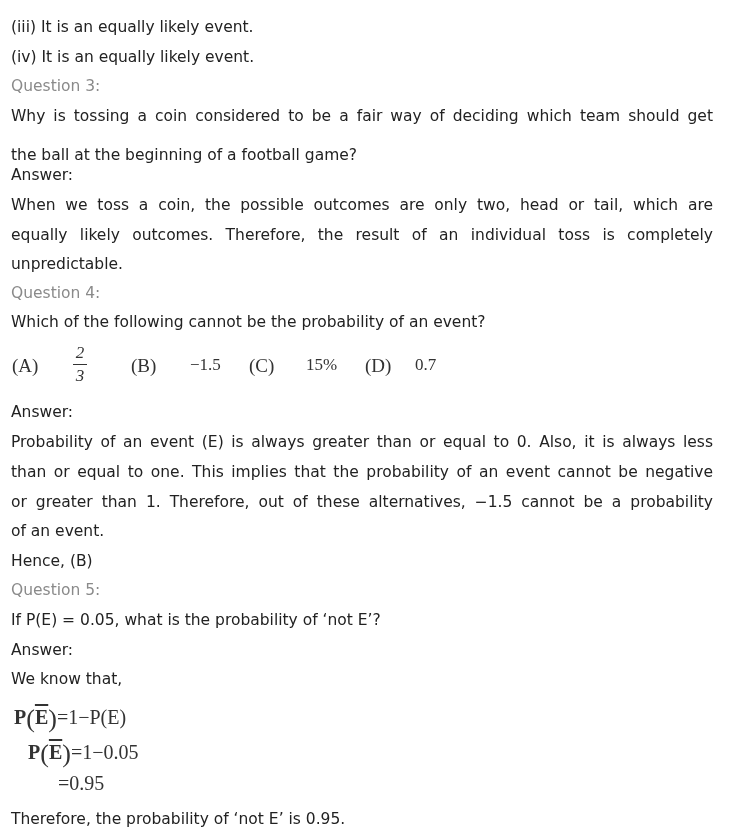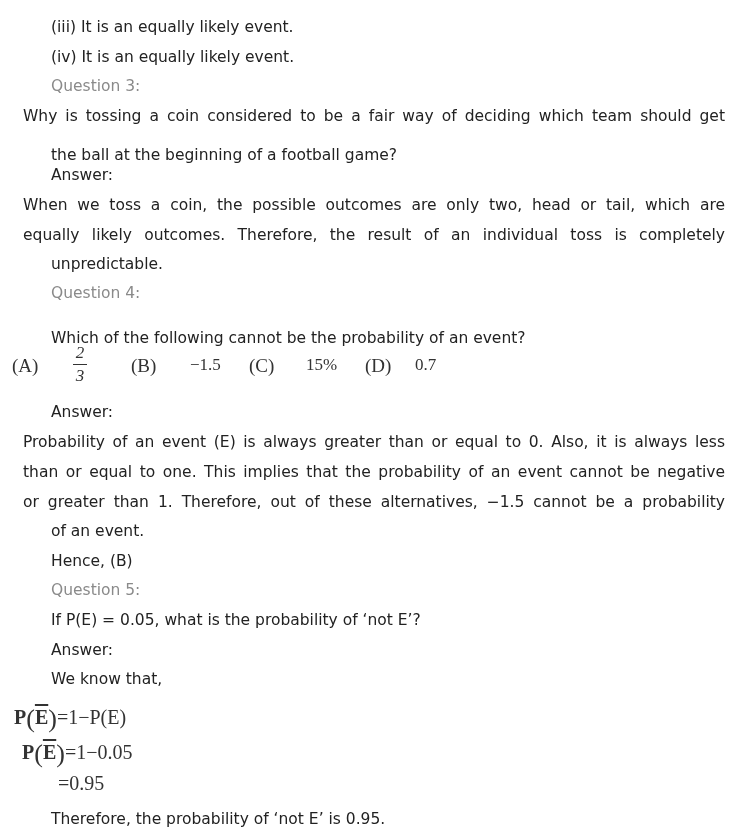--- a/index.html
+++ b/index.html
@@ -1,19 +1,19 @@
 <!DOCTYPE html>
 <html><head>
 <meta charset="utf-8">
 <style>
   html, body { margin: 0; padding: 0; background: #ffffff; }
   body { width: 731px; height: 837px; overflow: hidden; position: relative;
          font-family: "DejaVu Sans", sans-serif; color: #222; font-size: 15.5px; }
-  .line { position: absolute; left: 11px; white-space: nowrap; line-height: 20px; margin-left: 40px; }
-  .just { position: absolute; left: 11px; width: 702px; text-align: justify; text-align-last: justify; white-space: nowrap; line-height: 20px; margin-left: 12px; }
+  .line { position: absolute; left: 11px; white-space: nowrap; line-height: 20px; }
+  .just { position: absolute; left: 11px; width: 702px; text-align: justify; text-align-last: justify; white-space: nowrap; line-height: 20px; }
   .q { color: #8a8a8a; text-align: right; }
   .opt { position: absolute; font-family: "Liberation Serif", serif; font-size: 19px; color: #333; }
   .frac { position: absolute; font-family: "Liberation Serif", serif; font-size: 17px; text-align: center; width: 14px; color: #333; font-style: italic; }
   .frac .bar { display: block; border-top: 1px solid #333; margin: 1px 0; }
   .math { position: absolute; font-family: "Liberation Serif", serif; font-size: 20px; color: #333; white-space: nowrap; }
   .ovl { text-decoration: overline; }
   .bigp { font-size: 26px; vertical-align: -3px; font-weight: normal; }
 </style>
 </head>
 <body>
@@ -23,21 +23,21 @@
 
 <div class="line q" style="top:76px">Question 3:</div>
 <div class="just" style="top:106px">Why is tossing a coin considered to be a fair way of deciding which team should get</div>
 <div class="line" style="top:145px">the ball at the beginning of a football game?</div>
 <div class="line" style="top:165px">Answer:</div>
 <div class="just" style="top:195px">When we toss a coin, the possible outcomes are only two, head or tail, which are</div>
 <div class="just" style="top:225px">equally likely outcomes. Therefore, the result of an individual toss is completely</div>
 <div class="line" style="top:254px">unpredictable.</div>
 
 <div class="line q" style="top:283px">Question 4:</div>
-<div class="line" style="top:328px">Which of the following cannot be the probability of an event?</div>
+<div class="line" style="top:312px">Which of the following cannot be the probability of an event?</div>
 
 <div>
   <span class="opt" style="left:12px;top:355px">(A)</span>
   <span class="frac" style="left:73px;top:343px">
     <span>2</span>
     <span class="bar"></span>
     <span>3</span>
   </span>
   <span class="opt" style="left:131px;top:355px">(B)</span>
   <span class="opt" style="left:190px;top:355px;font-size:17px">−1.5</span>
@@ -55,18 +55,18 @@
 <div class="line" style="top:551px">Hence, (B)</div>
 
 <div class="line q" style="top:580px">Question 5:</div>
 <div class="line" style="top:610px">If P(E) = 0.05, what is the probability of ‘not E’?</div>
 <div class="line" style="top:640px">Answer:</div>
 <div class="line" style="top:669px">We know that,</div>
 
 <div class="math" style="left:14px;top:704px">
   <b>P</b><span class="bigp">(</span><b class="ovl">E</b><span class="bigp">)</span><span>=1−P(E)</span>
 </div>
-<div class="math" style="left:22px;top:739px">
+<div class="math" style="left:28px;top:739px">
   <b>P</b><span class="bigp">(</span><b class="ovl">E</b><span class="bigp">)</span><span>=1−0.05</span>
 </div>
 <div class="math" style="left:58px;top:772px">=0.95</div>
 
 <div class="line" style="top:809px">Therefore, the probability of ‘not E’ is 0.95.</div>
 
 </body></html>

